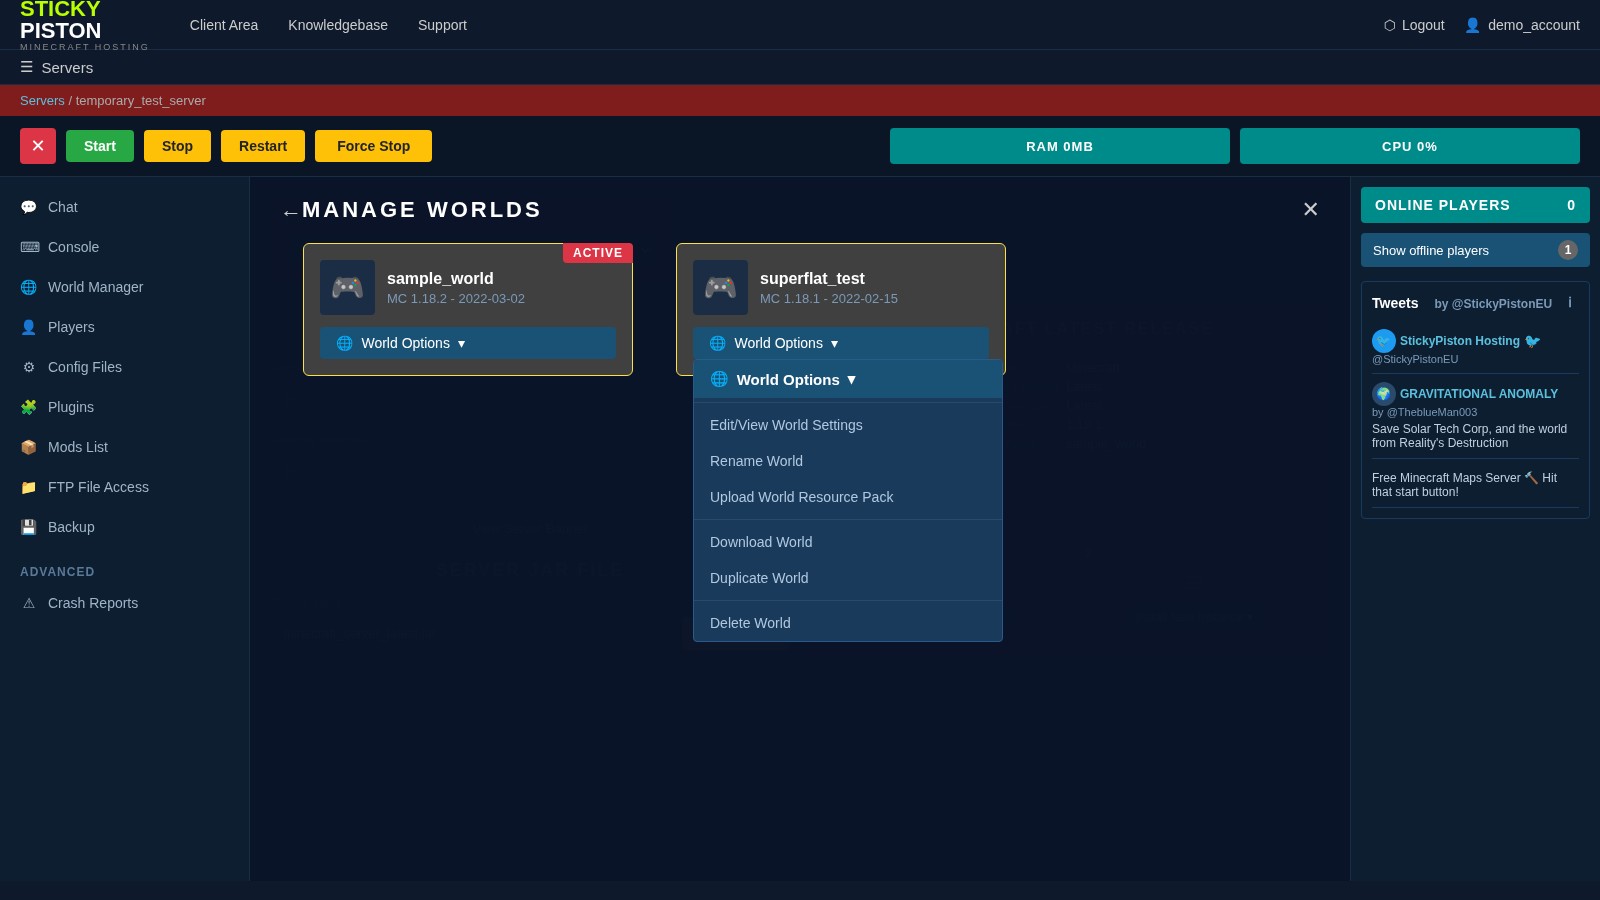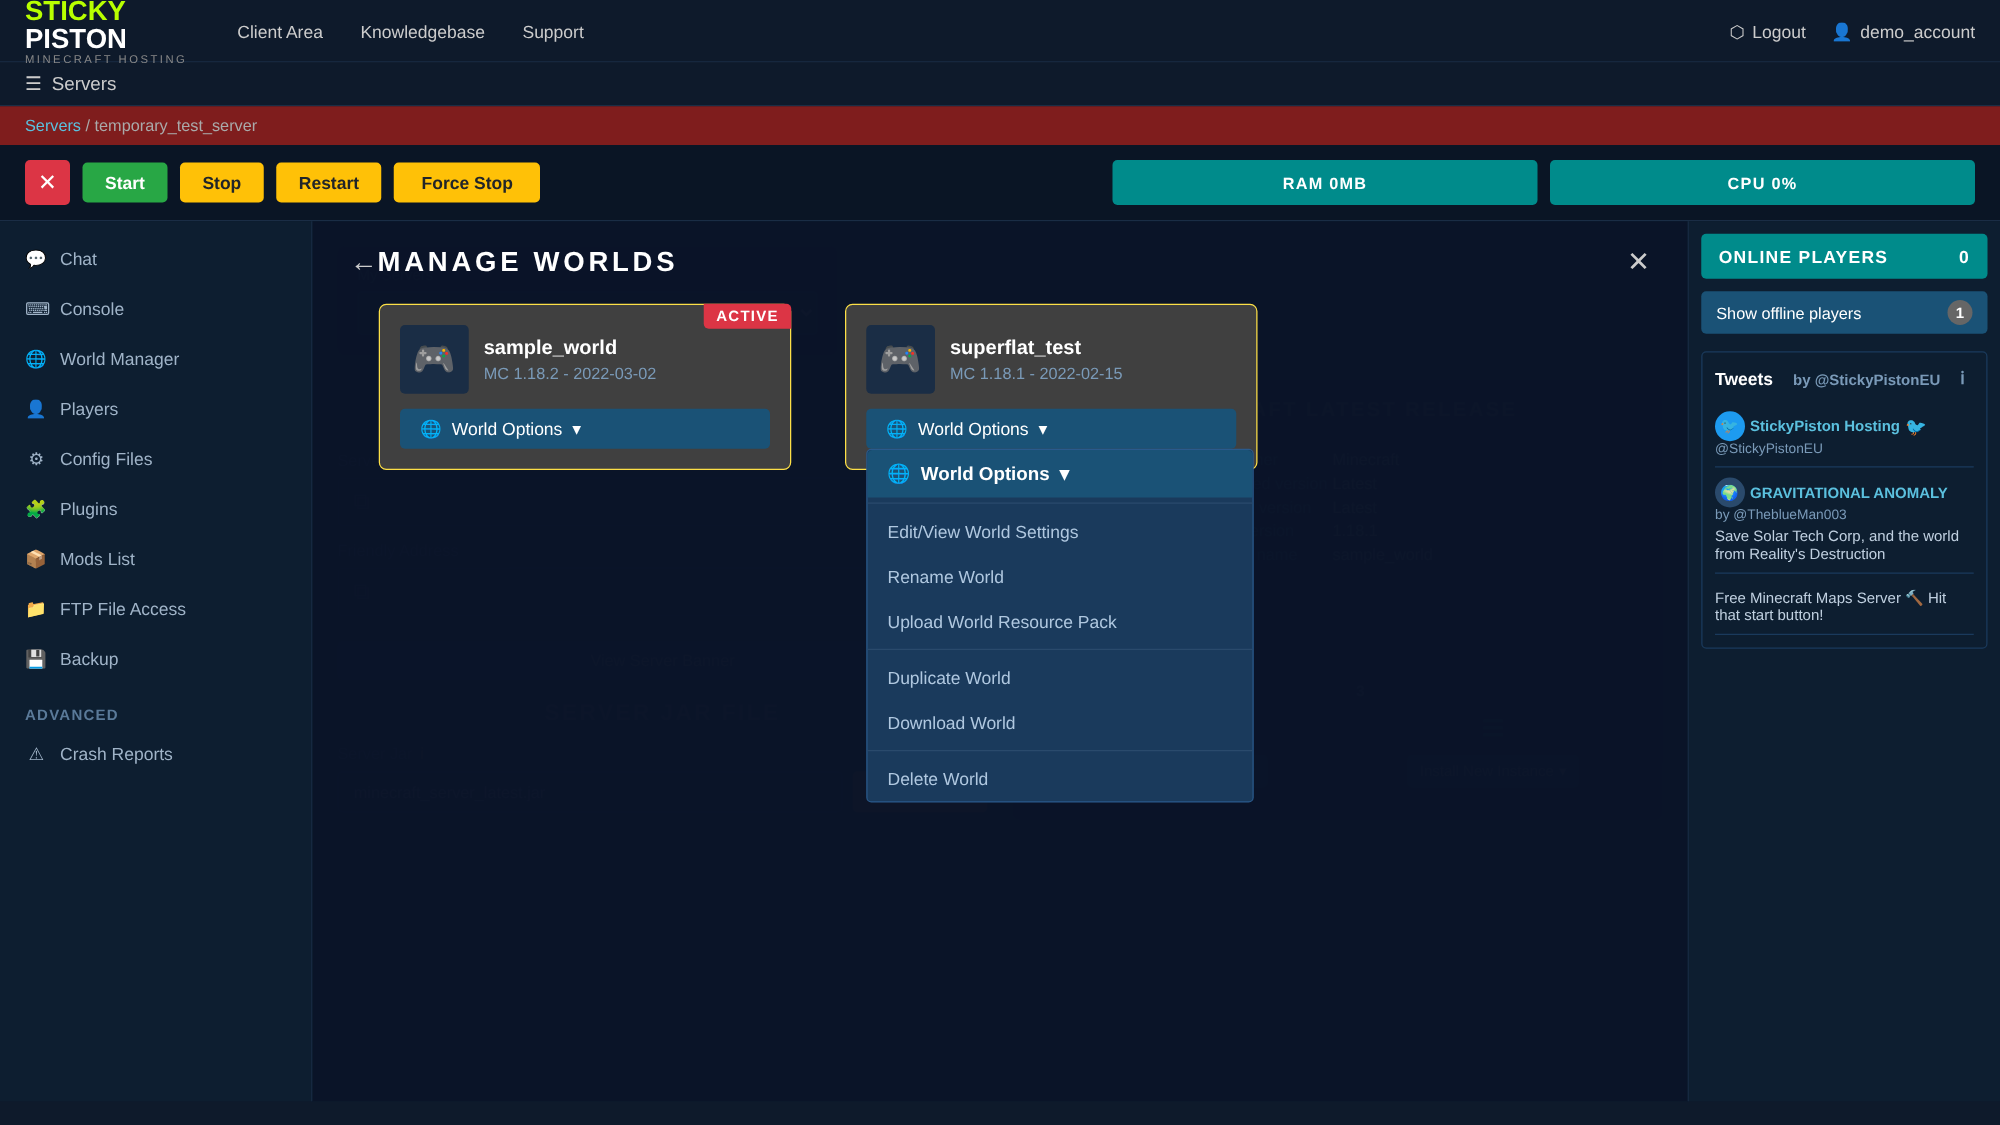--- a/index.html
+++ b/index.html
@@ -363,22 +363,22 @@
               <div class="dropdown-header">
                 <span>🌐</span>
                 <span>World Options</span>
                 <span>▾</span>
               </div>
               <div class="dropdown-divider"></div>
               <div class="dropdown-item">Edit/View World Settings</div>
               <div class="dropdown-item">Rename World</div>
               <div class="dropdown-item">Upload World Resource Pack</div>
               <div class="dropdown-divider"></div>
+              <div class="dropdown-item">Download World</div>
               <div class="dropdown-item">Duplicate World</div>
-              <div class="dropdown-item">Download World</div>
               <div class="dropdown-divider"></div>
               <div class="dropdown-item-delete">Delete World</div>
             </div>
           </div>
         </div>
       </div>
     </div>
 
   </div>
 

